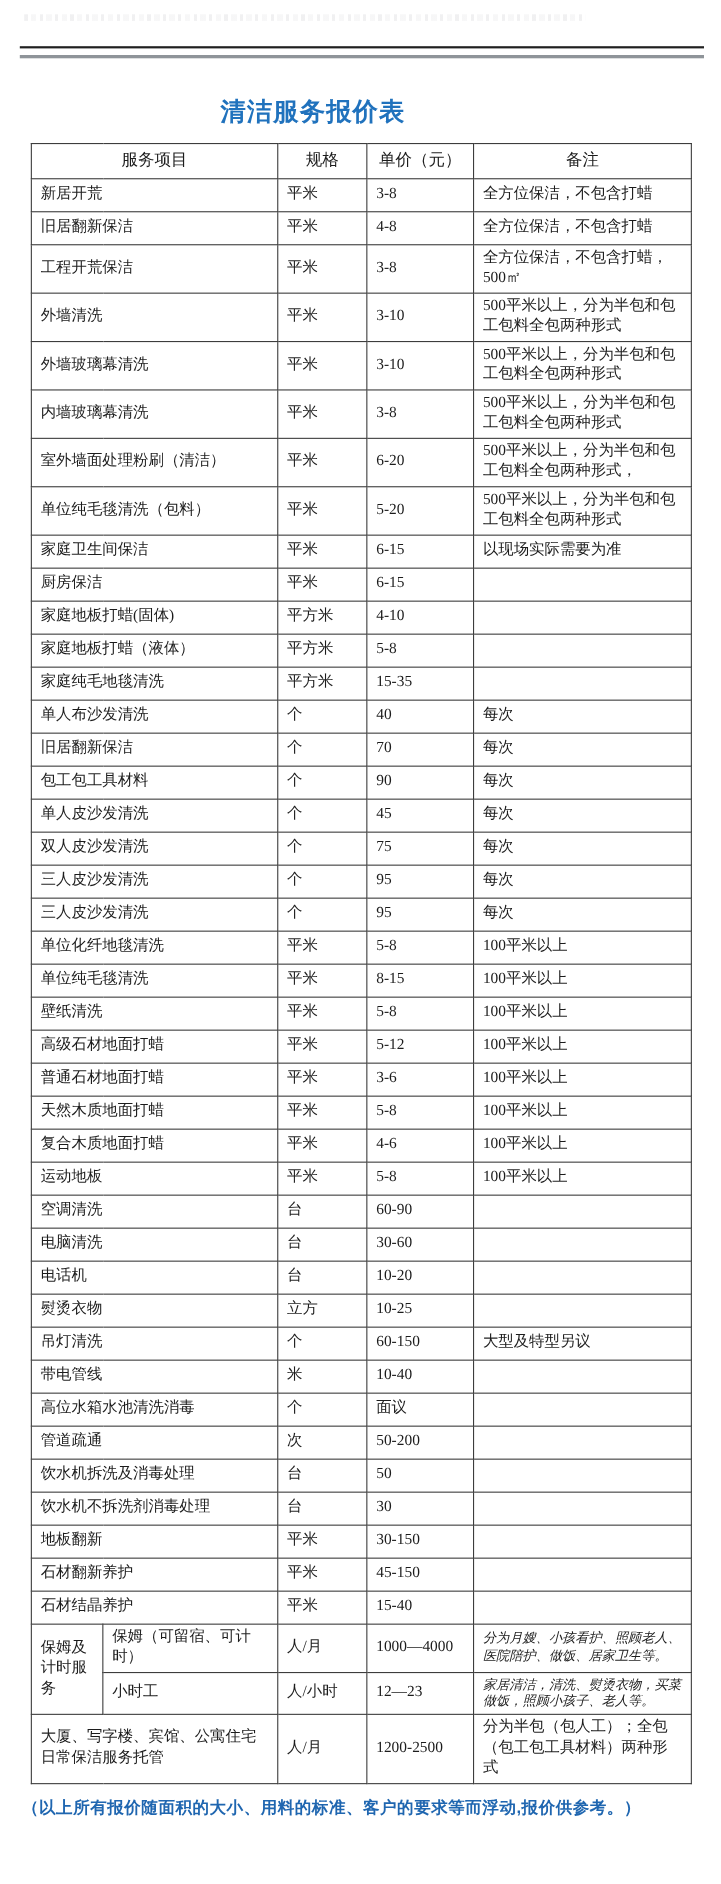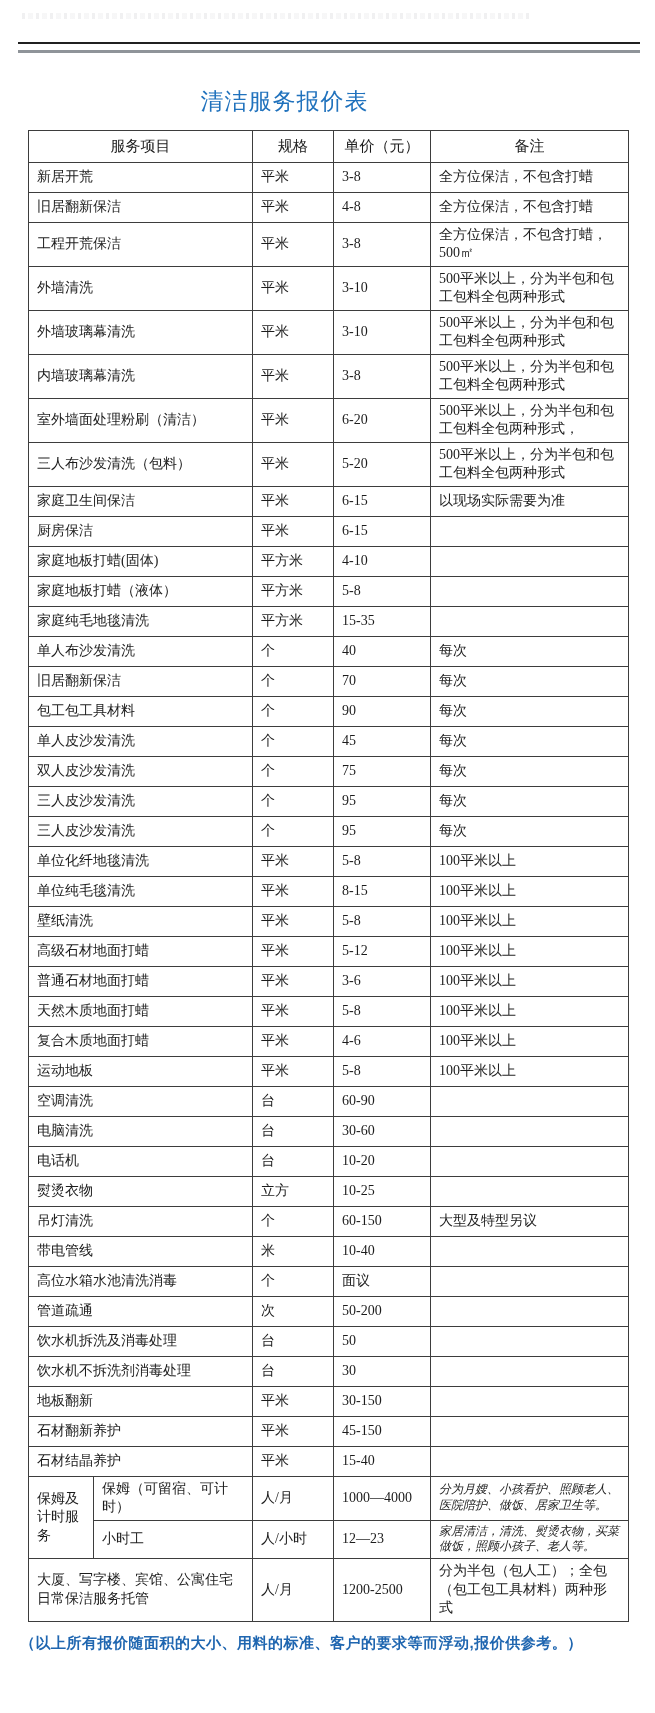--- a/index.html
+++ b/index.html
@@ -33,21 +33,21 @@
     left: 18px; top: 50px;
     width: 622px;
     border-top: 3px solid #8f9499;
   }
   .title {
     position: absolute;
     left: 0; top: 86px;
     width: 569px;
     text-align: center;
     font-size: 23px;
-    font-weight: normal;
+    font-weight: bold;
     color: #2072bd;
     letter-spacing: 1px;
   }
   table.price-table {
     position: absolute;
     left: 28px; top: 130px;
     width: 600px;
     border-collapse: collapse;
     table-layout: fixed;
     font-size: 14px;
@@ -148,21 +148,21 @@
     <td>3-8</td>
     <td>500平米以上，分为半包和包工包料全包两种形式</td>
   </tr>
         <tr>
     <td colspan="2">室外墙面处理粉刷（清洁）</td>
     <td>平米</td>
     <td>6-20</td>
     <td>500平米以上，分为半包和包工包料全包两种形式，</td>
   </tr>
         <tr>
-    <td colspan="2">三人布沙发清洗（包料）</td>
+    <td colspan="2">单位纯毛毯清洗（包料）</td>
     <td>平米</td>
     <td>5-20</td>
     <td>500平米以上，分为半包和包工包料全包两种形式</td>
   </tr>
         <tr>
     <td colspan="2">家庭卫生间保洁</td>
     <td>平米</td>
     <td>6-15</td>
     <td>以现场实际需要为准</td>
   </tr>

